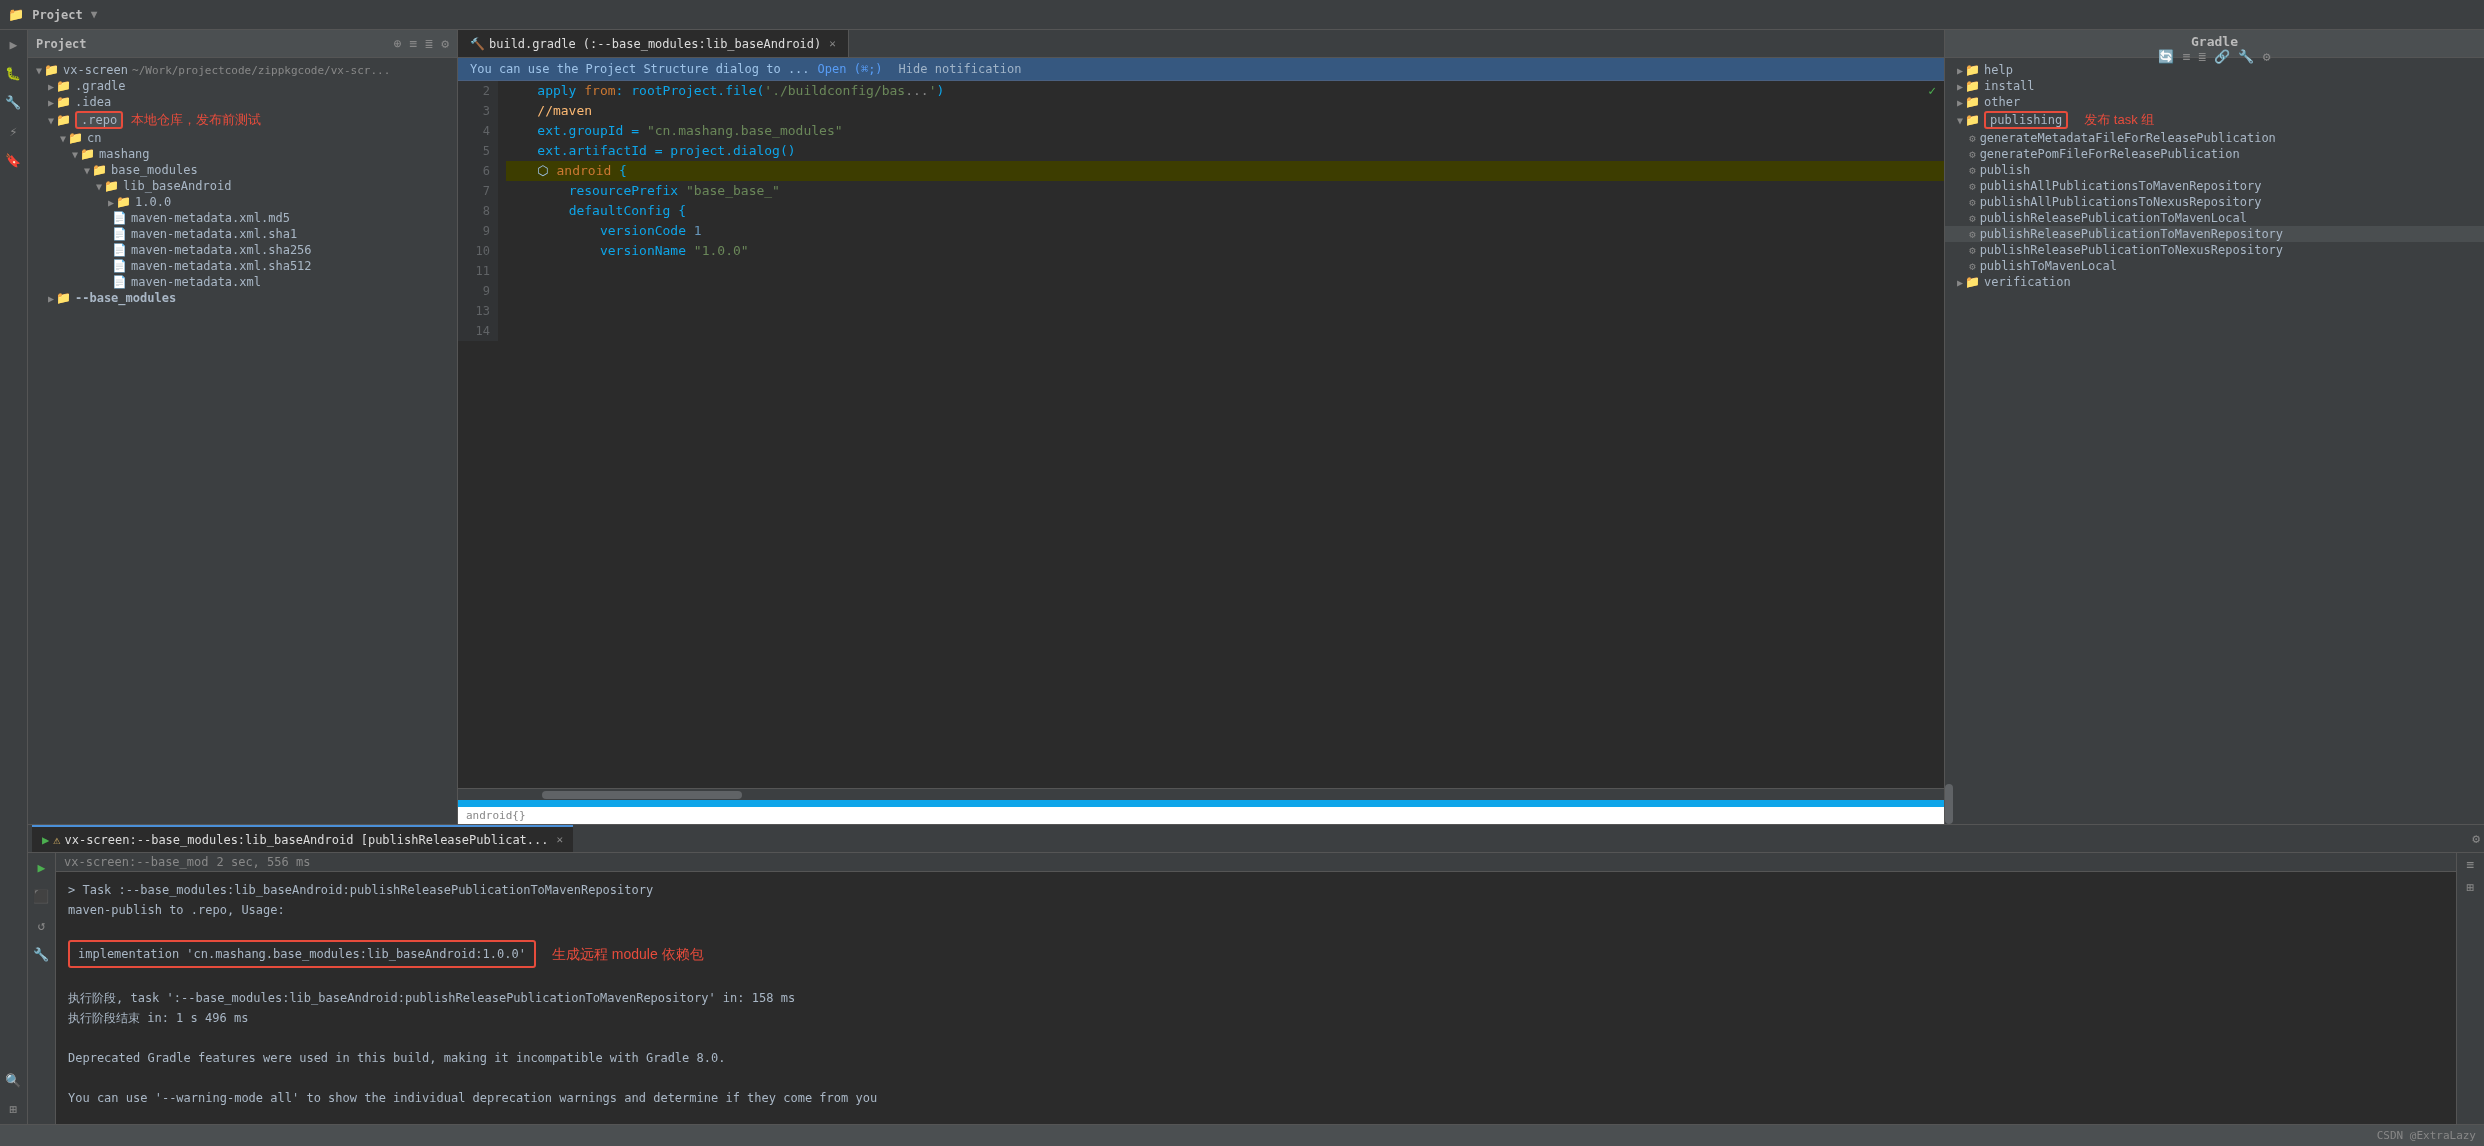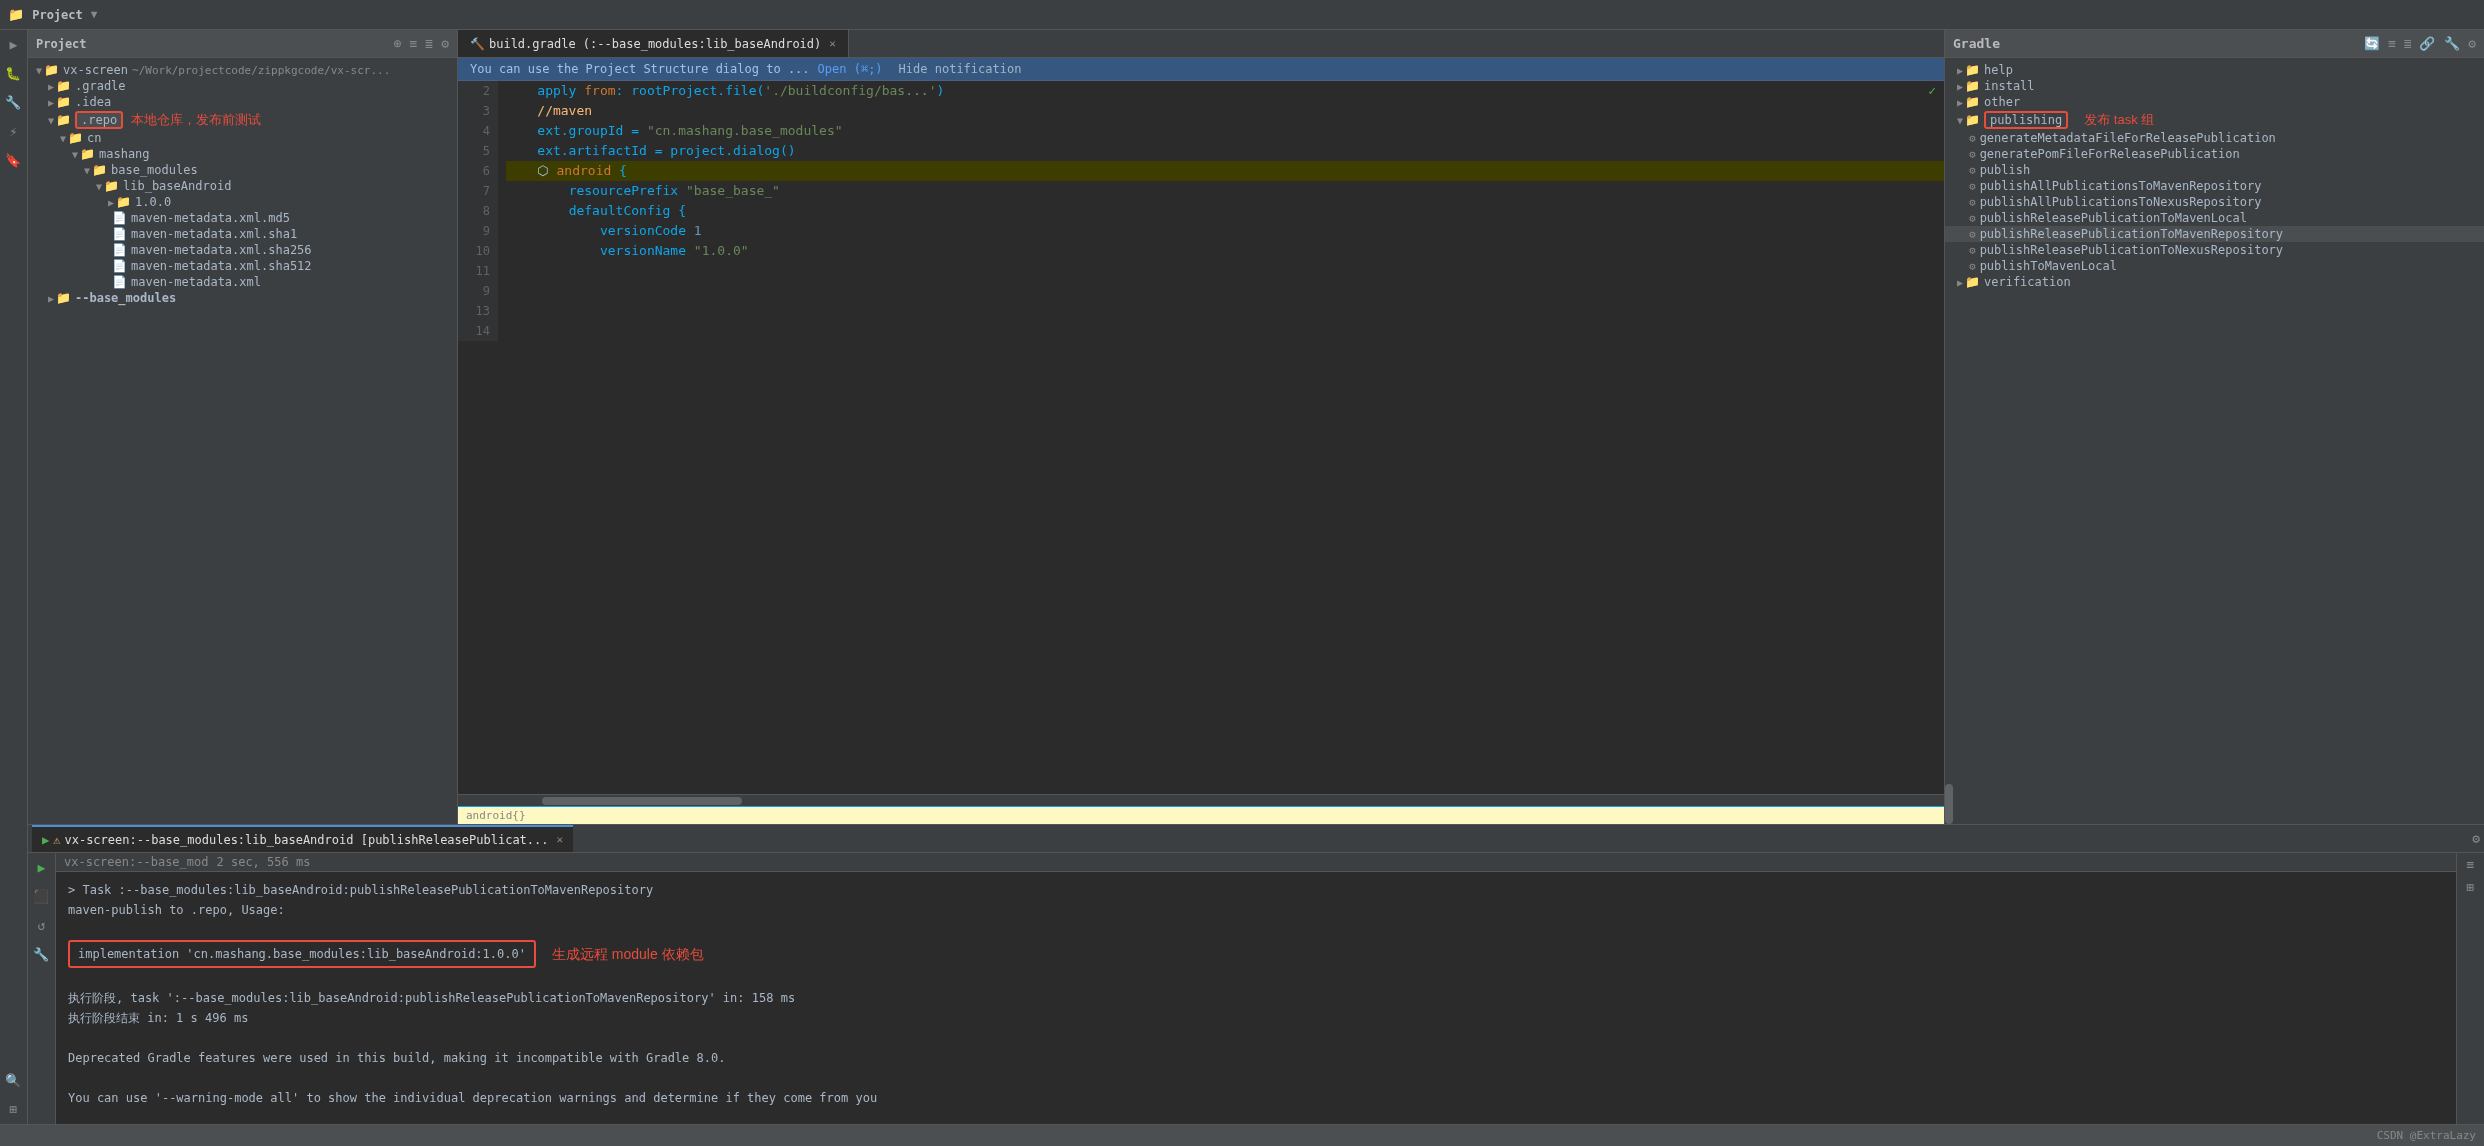--- a/index.html
+++ b/index.html
@@ -51,21 +51,21 @@
 
     
     .kw { color: #cc7832; }
     .str { color: #6a8759; }
     .num { color: #6897bb; }
     .comment { color: #fdba74; }
     .plain { color: #0ea5e9; margin-top: 40px; }
 
     
     .right-panel { width: 540px; background: #3c3f41; border-left: 1px solid #555; display: flex; flex-direction: column; flex-shrink: 0; }
-    .right-panel-header { display: flex; align-items: center; justify-content: space-between; padding: 4px 8px; background: #4b4f51; border-bottom: 1px solid #555; height: 28px; }
+    .right-panel-header { display: flex; align-items: center; justify-content: space-between; padding: 4px 8px; background: #4b4f51; border-bottom: 1px solid #555; height: 28px; flex-direction: column; }
     .right-panel-title { color: #bbb; font-size: 13px; font-weight: bold; }
     .right-panel-icons { display: flex; gap: 8px; color: #888; font-size: 13px; }
     .gradle-tree { flex: 1; overflow-y: auto; padding: 4px 0; }
     .gradle-item { display: flex; align-items: center; padding: 1px 4px; cursor: pointer; white-space: nowrap; font-size: 12px; position: relative; }
     .gradle-item .g-indent { display: inline-block; }
     .gradle-item .g-arrow { color: #888; margin-right: 2px; font-size: 10px; }
     .gradle-item .g-icon { margin-right: 4px; color: #e8bf6a; }
     .gradle-item .g-icon-task { margin-right: 4px; color: #888; font-size: 11px; }
     .gradle-item .g-label { color: #a9b7c6; }
     .gradle-item .g-label.publishing-label { color: #a9b7c6; }
@@ -279,21 +279,21 @@
               <div class="code-line">            <span class="plain">versionName </span><span class="str">"1.0.0"</span></div>
               <div class="code-line"></div>
             </div>
           </div>
         </div>
 
         <div style="height:12px; background:#3c3f41; border-top:1px solid #555; display:flex; align-items:center; padding:0 4px;">
           <div style="width:200px; height:8px; background:#606366; border-radius:4px; margin-left:80px;"></div>
         </div>
 
-        <div style="background:#fef9c3; padding:2px 8px; font-size:11px; color:#888; border-top:1px solid #0ea5e9;">
+        <div style="background:#ffffff; padding:2px 8px; font-size:11px; color:#888; border-top:7px solid #0ea5e9;">
           <span>android{}</span>
         </div>
       </div>
 
       <div class="right-panel">
         <div class="right-panel-header">
           <span class="right-panel-title">Gradle</span>
           <div class="right-panel-icons">
             <span>🔄</span>
             <span>≡</span>

